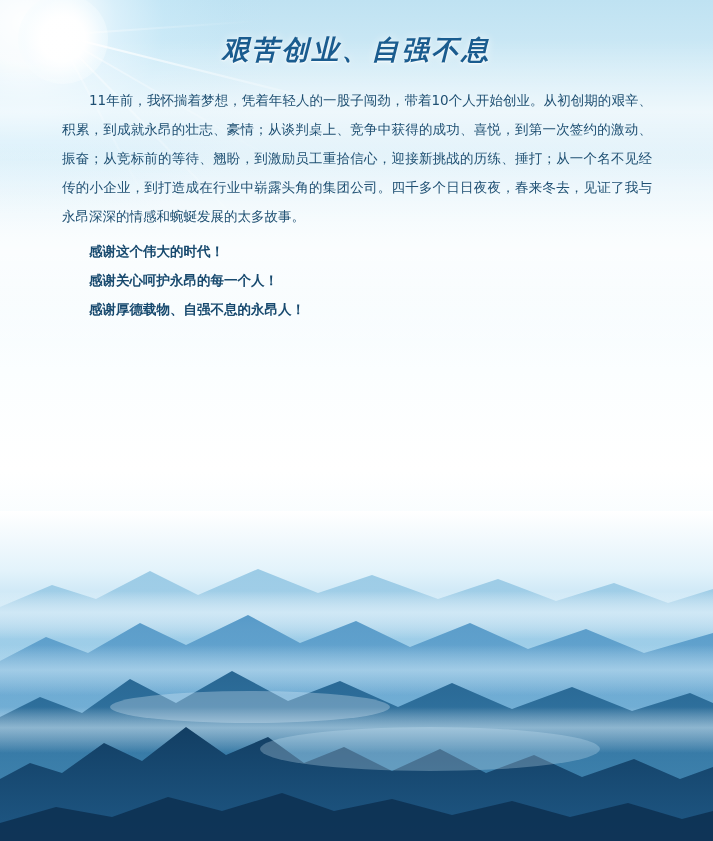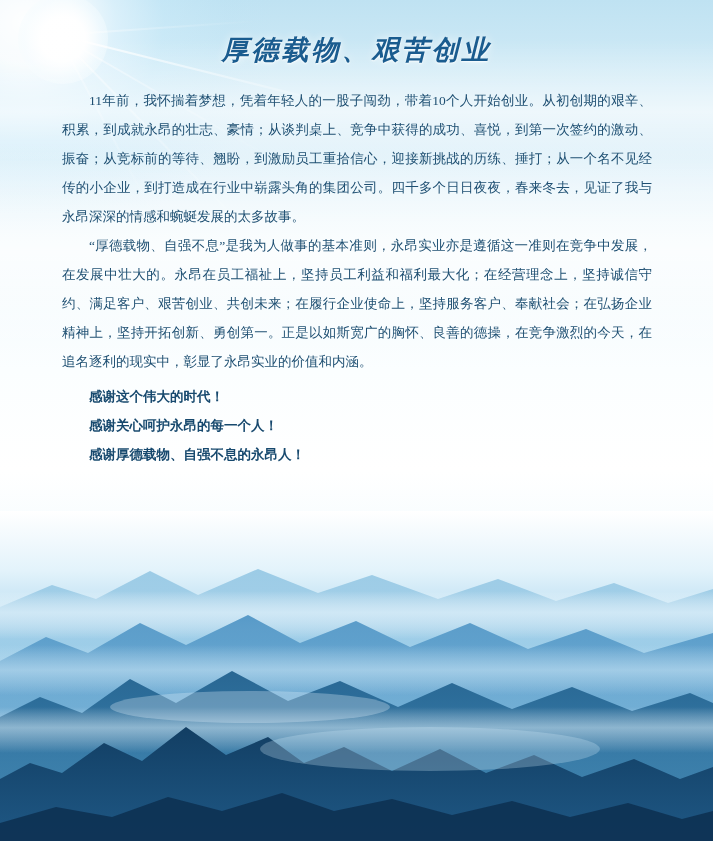--- a/index.html
+++ b/index.html
@@ -123,21 +123,20 @@
     width: 590px;
     color: #1e4f72;
     font-size: 13.5px;
     line-height: 29px;
     text-align: justify;
     text-justify: inter-ideograph;
   }
   .article p {
     margin: 0 0 0 0;
     text-indent: 2em;
-    font-family: Liberation Serif, serif;
   }
   .slogan-line {
     margin: 0;
     text-indent: 2em;
     font-weight: bold;
     color: #17496e;
   }
   .slogans {
     margin-top: 6px;
   }
@@ -162,25 +161,24 @@
   <div class="sun-core"></div>
   <div class="sun-ray r1"></div>
   <div class="sun-ray r2"></div>
   <div class="sun-ray r3"></div>
   <div class="sun-ray r4"></div>
   <div class="sun-ray r5"></div>
 
   <div class="haze h1"></div>
   <div class="haze h2"></div>
 
-  <div class="heading">厚德载物、艰苦创业</div>
+  <div class="heading">艰苦创业、自强不息</div>
 
   <div class="article">
     <p>11年前，我怀揣着梦想，凭着年轻人的一股子闯劲，带着10个人开始创业。从初创期的艰辛、积累，到成就永昂的壮志、豪情；从谈判桌上、竞争中获得的成功、喜悦，到第一次签约的激动、振奋；从竞标前的等待、翘盼，到激励员工重拾信心，迎接新挑战的历练、捶打；从一个名不见经传的小企业，到打造成在行业中崭露头角的集团公司。四千多个日日夜夜，春来冬去，见证了我与永昂深深的情感和蜿蜒发展的太多故事。</p>
-    <p>“厚德载物、自强不息”是我为人做事的基本准则，永昂实业亦是遵循这一准则在竞争中发展，在发展中壮大的。永昂在员工福祉上，坚持员工利益和福利最大化；在经营理念上，坚持诚信守约、满足客户、艰苦创业、共创未来；在履行企业使命上，坚持服务客户、奉献社会；在弘扬企业精神上，坚持开拓创新、勇创第一。正是以如斯宽广的胸怀、良善的德操，在竞争激烈的今天，在追名逐利的现实中，彰显了永昂实业的价值和内涵。</p>
     <div class="slogans">
       <p class="slogan-line">感谢这个伟大的时代！</p>
       <p class="slogan-line">感谢关心呵护永昂的每一个人！</p>
       <p class="slogan-line">感谢厚德载物、自强不息的永昂人！</p>
     </div>
   </div>
 
   <div class="scene">
     <svg width="713" height="330" viewBox="0 0 713 330" xmlns="http://www.w3.org/2000/svg" aria-hidden="true">
       <defs>

